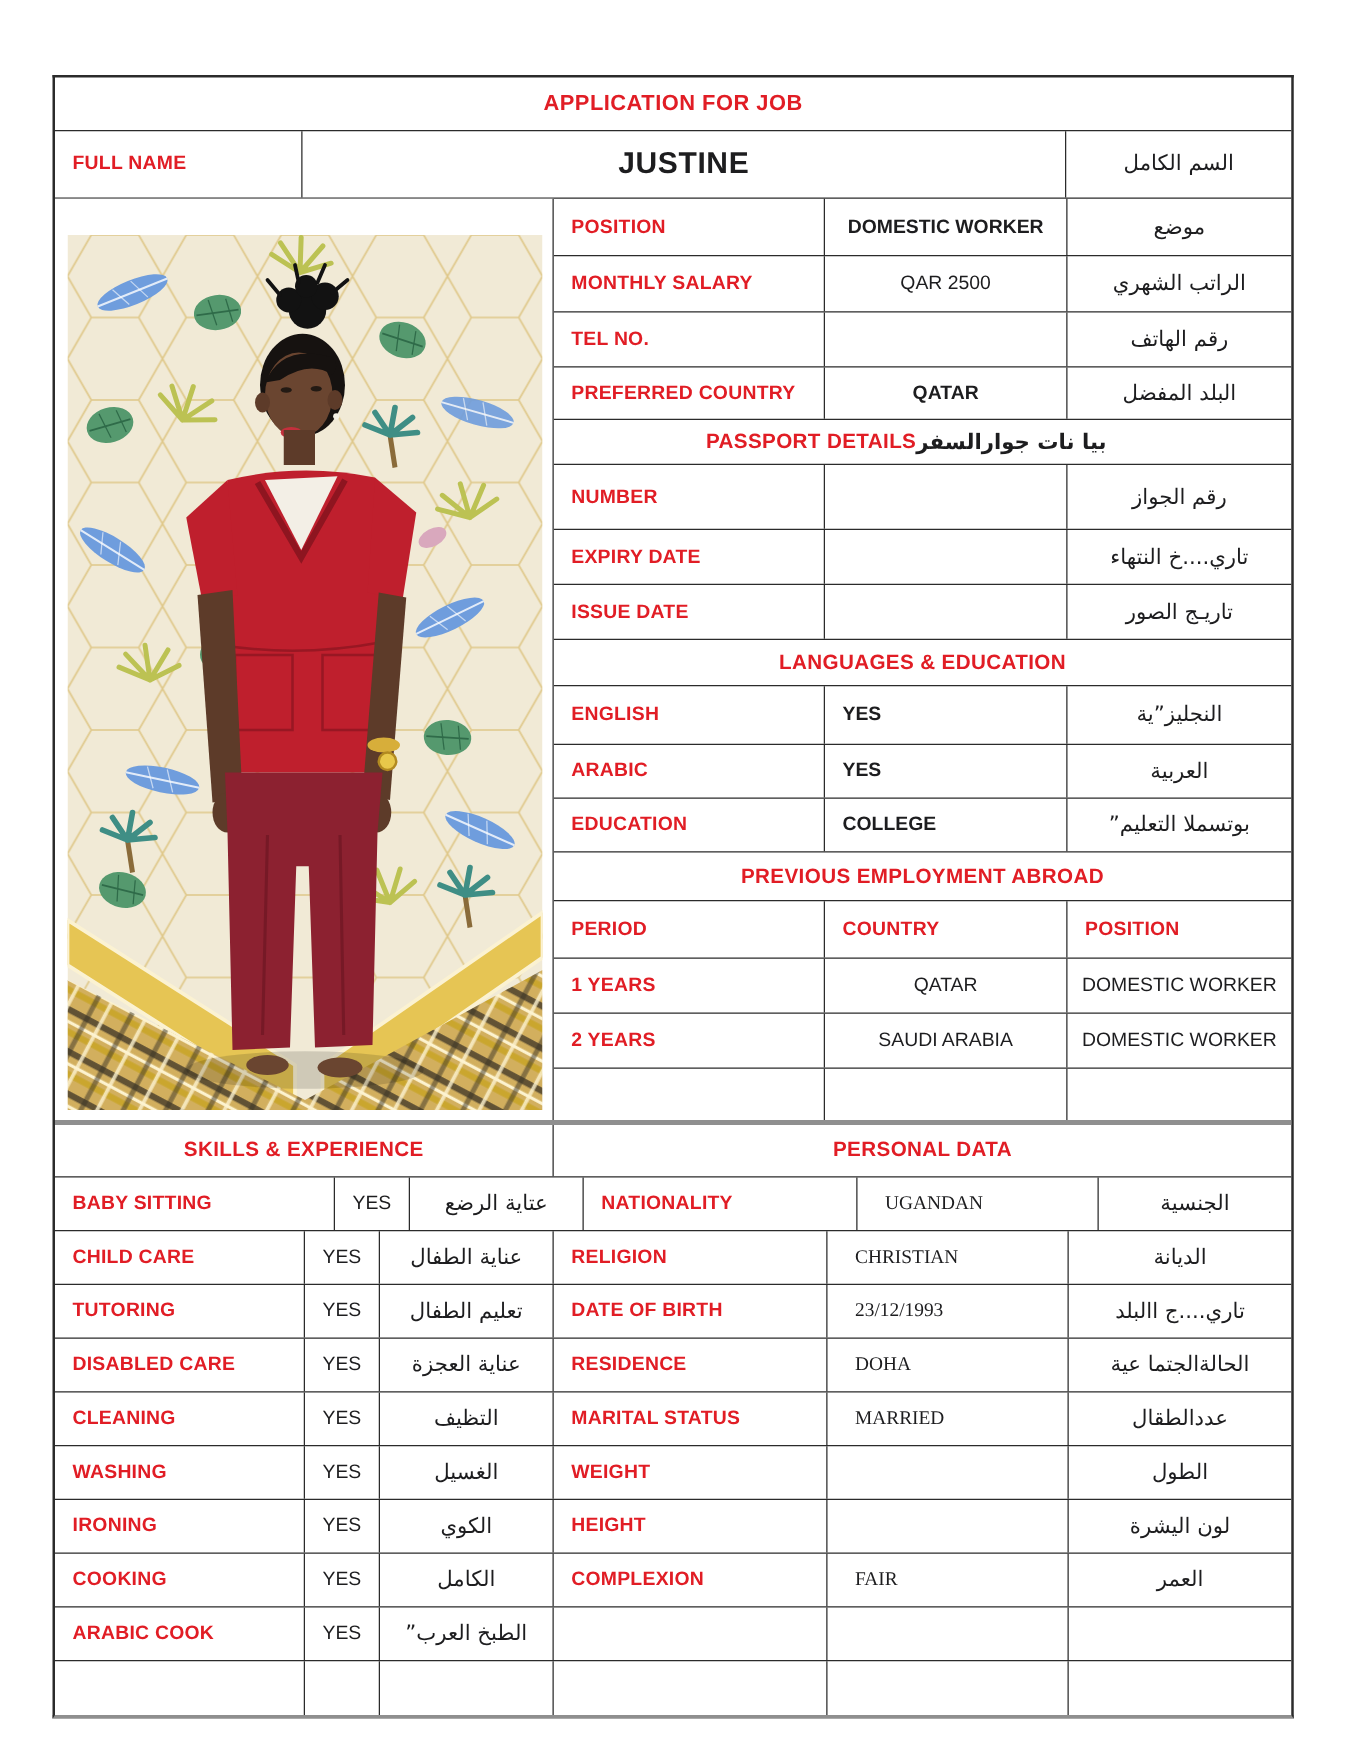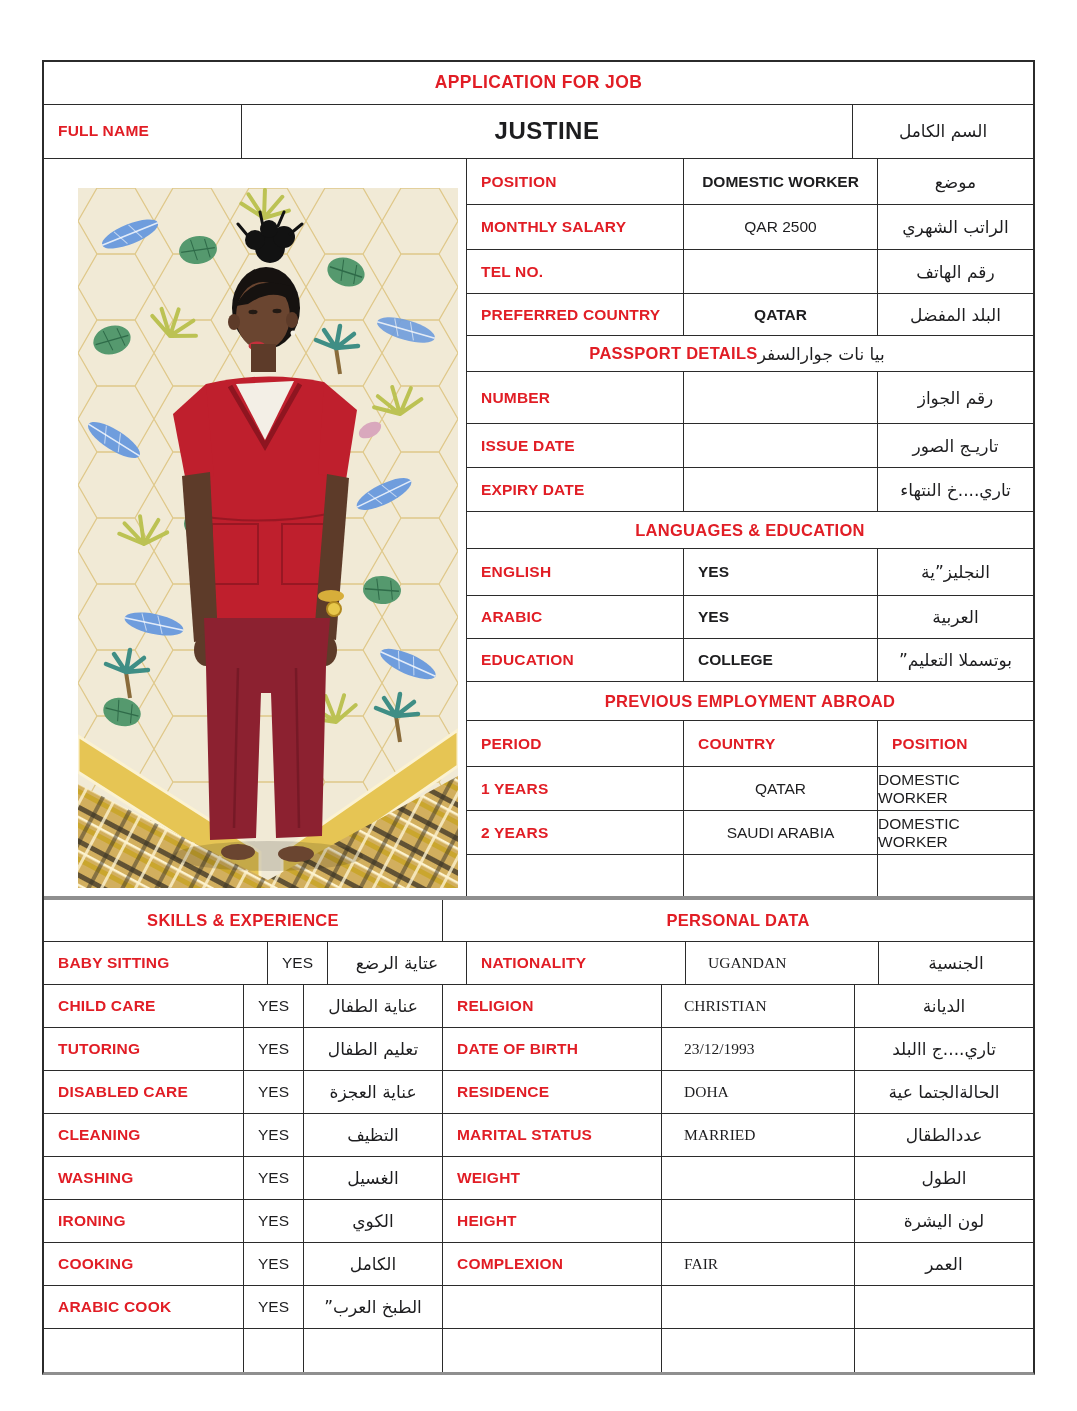--- a/index.html
+++ b/index.html
@@ -18,27 +18,27 @@
   .lbl{color:#e11d25;font-weight:bold;font-size:15.5px;padding-left:14px;letter-spacing:.2px;}
   .val{justify-content:center;font-size:15.5px;}
   .val.b{font-weight:bold;}
   .val.vleft{justify-content:flex-start;padding-left:14px;}
   .val.pleft{justify-content:flex-start;padding-left:22px;font-family:Liberation Serif, serif;}
   .arabic{justify-content:center;font-size:17px;direction:rtl;font-family:"DejaVu Sans",sans-serif;}
   .sect{justify-content:center;align-items:center;display:flex;color:#e11d25;font-weight:bold;font-size:16.5px;letter-spacing:.3px;}
   .title-row{align-items:center;justify-content:center;}
   .title-txt{color:#e11d25;font-weight:bold;font-size:17.5px;letter-spacing:.4px;}
   .name-val{justify-content:center;font-weight:bold;font-size:24px;letter-spacing:.5px;}
-  .mid{display:flex;box-sizing:border-box;padding-left:24px;}
+  .mid{display:flex;box-sizing:border-box;}
   .photo-cell{box-sizing:border-box;border-right:1.4px solid #2b2b2b;position:relative;background:#fff;}
   .right-col{flex:1;display:flex;flex-direction:column;}
   .right-col .row:last-child{border-bottom:none;}
   .bottom{box-sizing:border-box;border-top:4px solid #8f8f8f;display:flex;flex-direction:column;}
   .bottom .row:last-child{border-bottom:none;}
-  .hdr-ar{font-size:17px;direction:rtl;font-family:"DejaVu Sans",sans-serif;font-weight:normal;color:#1d1d1f;margin-right:26px;}
+  .hdr-ar{font-size:17px;direction:rtl;font-family:"DejaVu Sans",sans-serif;font-weight:bold;color:#1d1d1f;margin-right:26px;}
   svg{display:block;}
 </style>
 </head>
 <body>
 
 <div class="sheet">
   <div class="tbl">
 
     <div class="row title-row" style="height:43px">
       <span class="title-txt">APPLICATION FOR JOB</span>
@@ -192,28 +192,28 @@
           <span>PASSPORT DETAILS</span>
           <span class="hdr-ar">بيا نات جوارالسفر</span>
         </div>
 
         <div class="row" style="height:52px">
           <div class="cell lbl" style="width:217px">NUMBER</div>
           <div class="cell val" style="width:194px"></div>
           <div class="cell arabic" style="flex:1">رقم الجواز</div>
         </div>
         <div class="row" style="height:44px">
+          <div class="cell lbl" style="width:217px">EXPIRY DATE</div>
+          <div class="cell val" style="width:194px"></div>
+          <div class="cell arabic" style="flex:1">تاري....خ النتهاء</div>
+        </div>
+        <div class="row" style="height:44px">
           <div class="cell lbl" style="width:217px">ISSUE DATE</div>
           <div class="cell val" style="width:194px"></div>
           <div class="cell arabic" style="flex:1">تاريـج الصور</div>
-        </div>
-        <div class="row" style="height:44px">
-          <div class="cell lbl" style="width:217px">EXPIRY DATE</div>
-          <div class="cell val" style="width:194px"></div>
-          <div class="cell arabic" style="flex:1">تاري....خ النتهاء</div>
         </div>
 
         <div class="row sect" style="height:37px">
           <span>LANGUAGES &amp; EDUCATION</span>
         </div>
 
         <div class="row" style="height:47px">
           <div class="cell lbl" style="width:217px">ENGLISH</div>
           <div class="cell val b vleft" style="width:194px">YES</div>
           <div class="cell arabic" style="flex:1">النجليز”ية</div>

